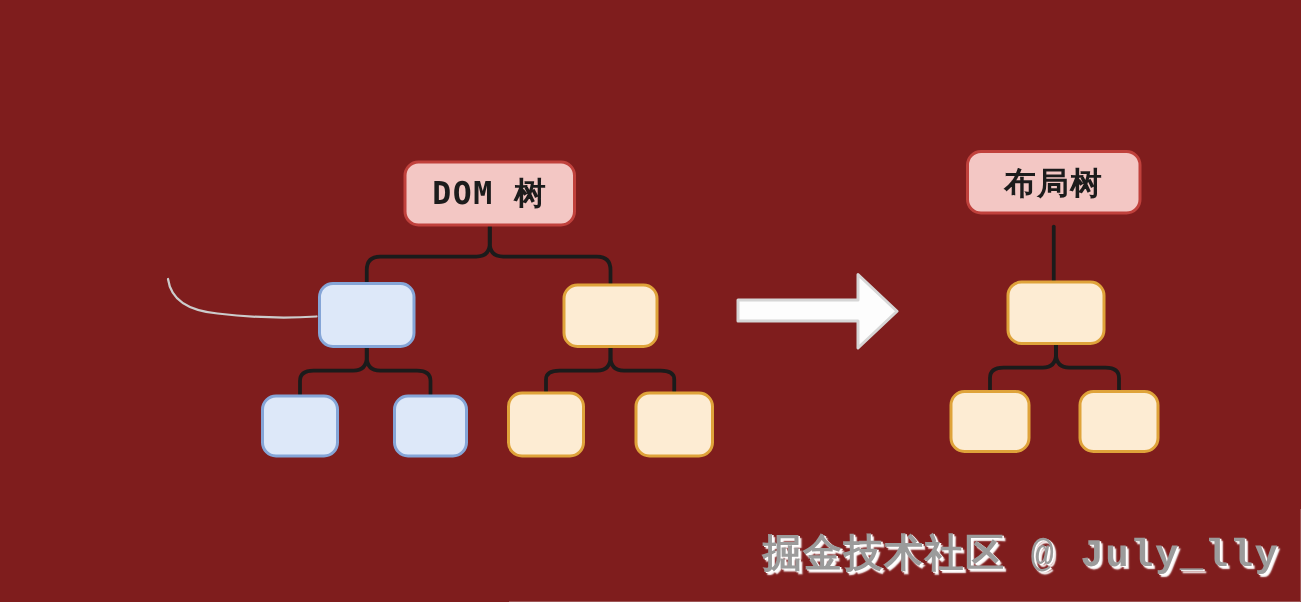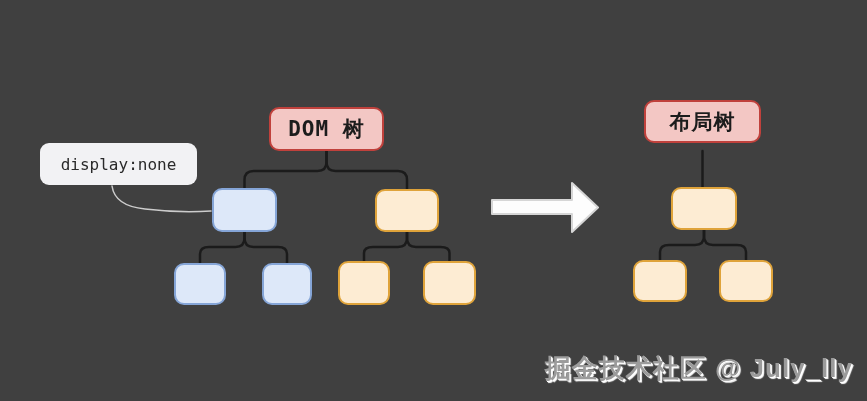--- a/index.html
+++ b/index.html
@@ -5,21 +5,21 @@
   html, body { margin: 0; padding: 0; }
   body {
     width: 867px; height: 401px;
     background: #ffffff;
     font-family: "Liberation Sans", sans-serif;
     overflow: hidden;
   }
   .canvas {
     position: relative;
     width: 867px; height: 401px;
-    background: #404040;
+    background: #7f1d1d;
   }
   .wires {
     position: absolute; left: 0; top: 0;
     width: 867px; height: 401px;
   }
   .pill {
     position: absolute;
     box-sizing: border-box;
     display: flex; align-items: center; justify-content: center;
     background: #f3c7c4;
@@ -46,21 +46,21 @@
     display: flex; align-items: center; justify-content: center;
     background: #f2f2f4;
     border-radius: 9px;
     font-family: "DejaVu Sans Mono", "Liberation Mono", monospace;
     font-size: 16px;
     color: #2a2a2a;
   }
   .watermark {
     position: absolute;
     right: 14px; top: 351px;
-    font-family: Liberation Sans, sans-serif;
+    font-family: Liberation Mono, monospace;
     font-weight: bold;
     font-size: 26px;
     color: #9b9b9b;
     text-shadow: 1px 1px 0 #ffffff, 2px 2px 1px #ffffff;
     white-space: nowrap;
     letter-spacing: 1px;
   }
 </style>
 </head>
 <body>
@@ -93,23 +93,20 @@
   </div>
 
   <div class="node blue" style="left:212px; top:188px; width:65px; height:44px;"></div>
   <div class="node blue" style="left:174px; top:263px; width:52px; height:42px;"></div>
   <div class="node blue" style="left:262px; top:263px; width:50px; height:42px;"></div>
 
   <div class="node orange" style="left:375px; top:189px; width:64px; height:43px;"></div>
   <div class="node orange" style="left:338px; top:261px; width:52px; height:44px;"></div>
   <div class="node orange" style="left:423px; top:261px; width:53px; height:44px;"></div>
 
-  <div class="annotation">
-    <span>display:none</span>
-  </div>
 
   <div class="pill" style="left:644px; top:100px; width:117px; height:43px;">
     <span>布局树</span>
   </div>
 
   <div class="node orange" style="left:671px; top:187px; width:66px; height:43px;"></div>
   <div class="node orange" style="left:633px; top:260px; width:54px; height:42px;"></div>
   <div class="node orange" style="left:719px; top:260px; width:54px; height:42px;"></div>
 
   <div class="watermark">掘金技术社区 @ July_lly</div>

